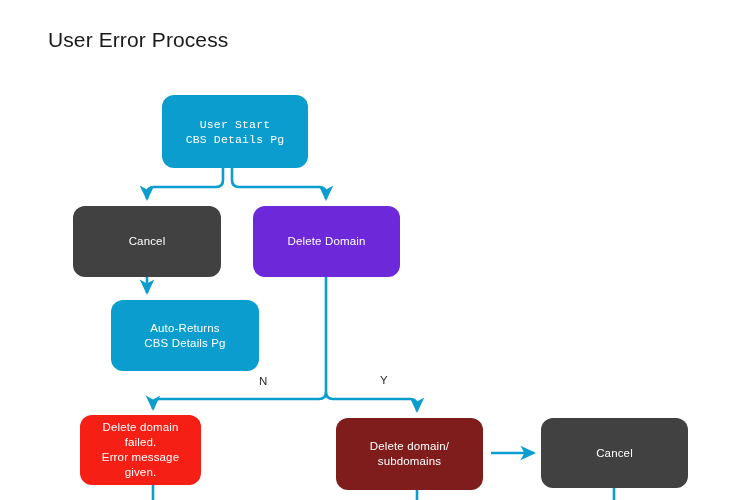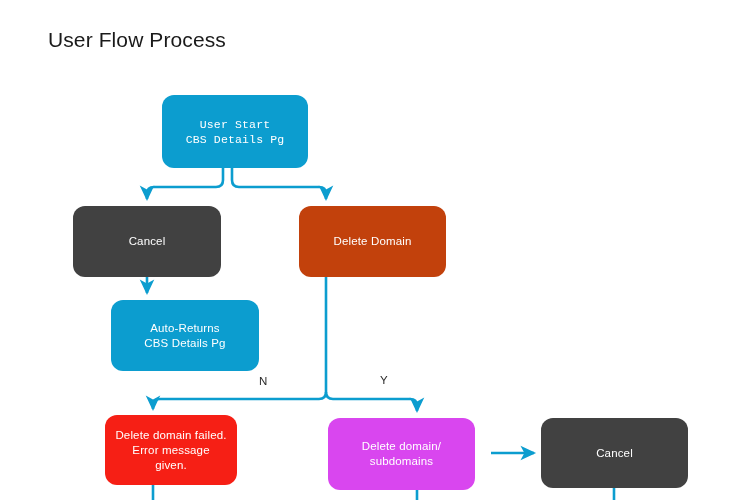--- a/index.html
+++ b/index.html
@@ -65,21 +65,21 @@
     line-height: 13px;
     user-select: none;
     white-space: nowrap;
   }
 </style>
 </head>
 <body>
 
 <div id="canvas">
 
-  <div id="page-title">User Flow Process</div>
+  <div id="page-title">User Error Process</div>
 
   <svg id="connector-layer" viewBox="0 0 750 500" xmlns="http://www.w3.org/2000/svg">
     <defs>
       <marker id="arrow-blue" markerWidth="7" markerHeight="7" refX="5.2" refY="3.2" orient="auto" markerUnits="strokeWidth">
         <path d="M0,0.4 L6,3.2 L0,6 L1.5,3.2 Z" fill="#0c9dcf"></path>
       </marker>
     </defs>
 
     <path d="M223,168 L223,180 Q223,187 216,187 L154,187 Q147,187 147,194 L147,199" fill="none" stroke="#0c9dcf" stroke-width="2.6" marker-end="url(#arrow-blue)"></path>
 
@@ -102,35 +102,35 @@
 
   <div class="node" style="left:162px; top:95px; width:146px; height:73px; background:#0c9dcf;font-family:Liberation Mono, monospace;">
     <span class="node-label">User Start
 CBS Details Pg</span>
   </div>
 
   <div class="node" style="left:73px; top:206px; width:148px; height:71px; background:#414141;">
     <span class="node-label">Cancel</span>
   </div>
 
-  <div class="node" style="left:253px; top:206px; width:147px; height:71px; background:#c2410c;margin-left:46px;">
+  <div class="node" style="left:253px; top:206px; width:147px; height:71px; background:#6d28d9;">
     <span class="node-label">Delete Domain</span>
   </div>
 
   <div class="node" style="left:73px; top:300px; width:148px; height:71px; background:#0c9dcf;margin-left:38px;">
     <span class="node-label">Auto-Returns
 CBS Details Pg</span>
   </div>
 
-  <div class="node" style="left:80px; top:415px; width:132px; height:70px; background:#f61f15;margin-left:25px;">
+  <div class="node" style="left:80px; top:415px; width:121px; height:70px; background:#f61f15;">
     <span class="node-label">Delete domain failed.
 Error message given.</span>
   </div>
 
-  <div class="node" style="left:328px; top:418px; width:147px; height:72px; background:#d946ef;">
+  <div class="node" style="left:336px; top:418px; width:147px; height:72px; background:#7f1d1d;">
     <span class="node-label">Delete domain/
 subdomains</span>
   </div>
 
   <div class="node" style="left:541px; top:418px; width:147px; height:70px; background:#414141;">
     <span class="node-label">Cancel</span>
   </div>
 
   <div class="edge-label" style="left:259px; top:375px;">N</div>
 

